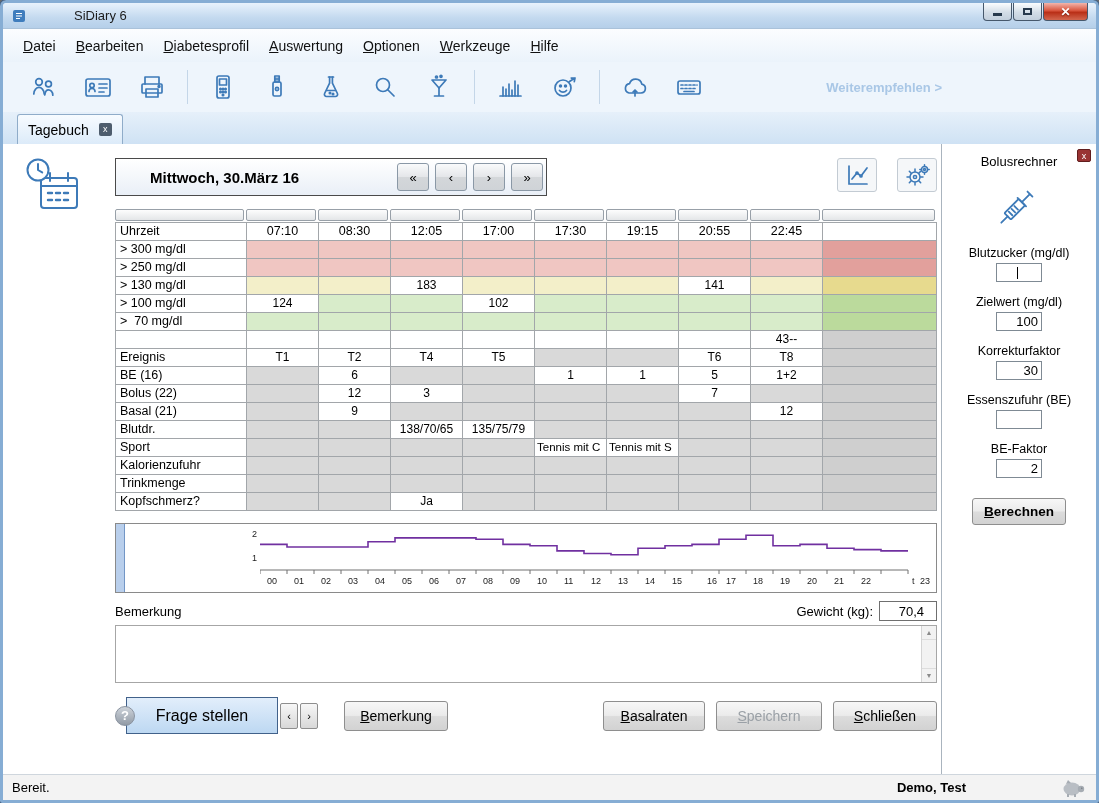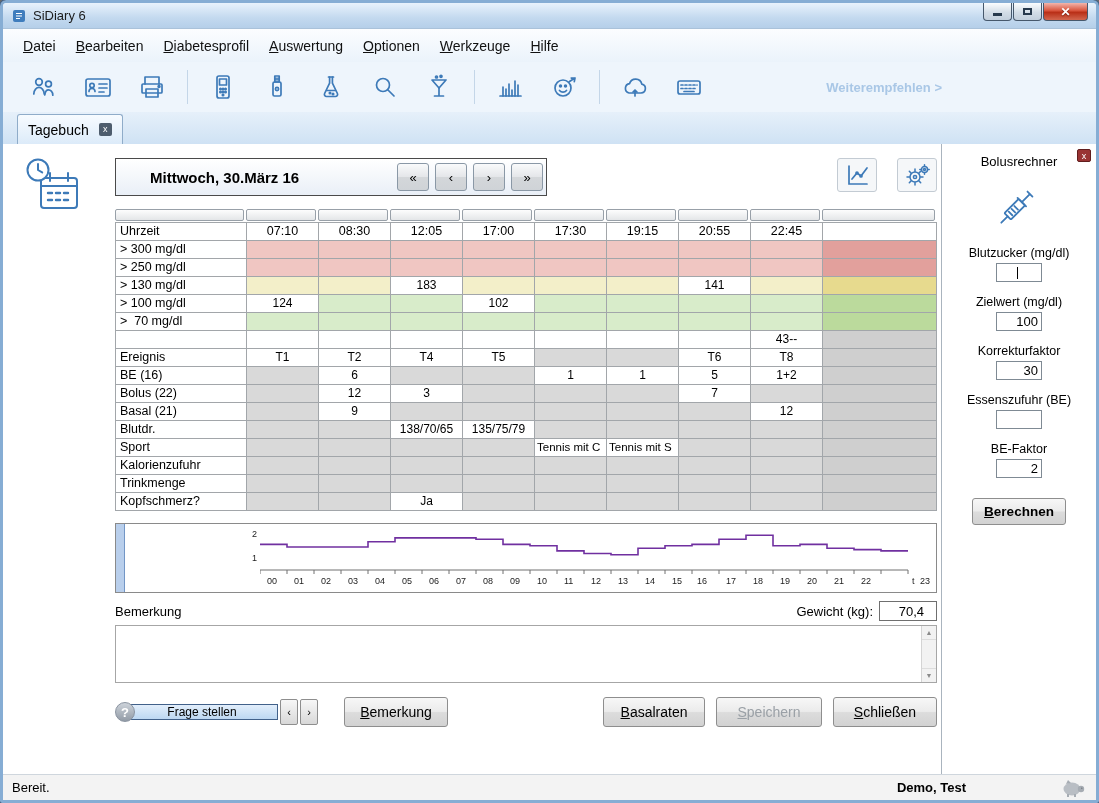--- a/index.html
+++ b/index.html
@@ -1,21 +1,21 @@
 <!DOCTYPE html>
 <html><head>
 <meta charset="utf-8">
 <style>
   html,body{margin:0;padding:0;background:#6b6b6b;font-family:"Liberation Sans",sans-serif;}
   *{box-sizing:border-box;}
   .window{position:relative;width:1099px;height:803px;border:3px solid #86add4;outline:1px solid #39618f;
     border-radius:6px 6px 2px 2px;background:#eef5fc;display:flex;flex-direction:column;overflow:hidden;}
   
   .titlebar{height:26px;background:linear-gradient(#e8f2fc,#c3d9ef 60%,#b5cfe9);display:flex;align-items:center;
-    padding:0 8px;position:relative;border-bottom:1px solid #aac2da;border-radius:4px 4px 0 0;}
+    padding:0 8px;position:relative;border-bottom:1px solid #aac2da;border-radius:4px 4px 0 0;gap:41px;}
   .titlebar .apptitle{font-size:13px;color:#1c1c1c;margin-left:6px;}
   .win-controls{position:absolute;top:0;right:8px;display:flex;}
   .win-btn{width:29px;height:18px;border:1px solid #46586c;border-top:none;background:linear-gradient(#fbfdfe,#d3dde7 55%,#c2cfdc);
     border-radius:0 0 4px 4px;display:flex;align-items:center;justify-content:center;margin-left:1px;}
   .win-btn .g-min{width:9px;height:3px;background:#27394c;margin-top:6px;}
   .win-btn .g-max{width:9px;height:7px;border:2px solid #27394c;}
   .win-btn.close{width:45px;background:linear-gradient(#f2b5ab,#d8543c 45%,#b92f17 55%,#d2664e);}
   .win-btn.close span{color:#fff;font-size:12px;font-weight:bold;line-height:1;text-shadow:0 1px 1px #7a1c0c;}
   
   .menubar{height:33px;background:linear-gradient(#fbfdff,#ebf3fb);display:flex;align-items:center;padding:0 10px;}
@@ -79,21 +79,21 @@
   .vscroll{position:absolute;right:0;top:0;bottom:0;width:15px;background:#f2f2f2;border-left:1px solid #d4d4d4;}
   .varrow{height:14px;border-bottom:1px solid #ddd;color:#8a8a8a;font-size:7px;text-align:center;line-height:14px;}
   .varrow.dn{position:absolute;bottom:0;left:0;right:0;border-top:1px solid #ddd;border-bottom:none;}
   
   .btnrow{margin-top:14px;display:flex;align-items:center;}
   .btn{height:30px;border:1px solid #8e8e8e;border-radius:3px;font-size:14px;color:#000;
     background:linear-gradient(#f7f7f7,#ebebeb 48%,#dcdcdc 52%,#d2d2d2);display:flex;align-items:center;justify-content:center;cursor:pointer;padding:0 14px;}
   .btn.disabled{color:#9aa0a6;cursor:default;}
   .qbadge{width:20px;height:20px;border-radius:50%;background:linear-gradient(#cdd3da,#929ba6);color:#fff;font-weight:bold;
     font-size:13px;display:flex;align-items:center;justify-content:center;margin-right:-9px;position:relative;z-index:2;border:1px solid #8a93a0;}
-  .askbtn{width:152px;height:16px;border:1px solid #41618a;background:linear-gradient(#e2eefb,#bdd8f2);font-size:12px;
+  .askbtn{width:152px;height:37px;border:1px solid #41618a;background:linear-gradient(#e2eefb,#bdd8f2);font-size:16px;
     display:flex;align-items:center;justify-content:center;cursor:pointer;}
   .mini{width:18px;height:26px;margin-left:2px;border:1px solid #8e8e8e;border-radius:2px;font-size:11px;
     background:linear-gradient(#f7f7f7,#d8d8d8);display:flex;align-items:center;justify-content:center;cursor:pointer;}
   
   .panel{width:155px;border-left:1px solid #aab4be;position:relative;text-align:center;padding-top:8px;background:#fff;}
   .paneltitle{font-size:13px;margin-top:2px;}
   .panelclose{position:absolute;top:5px;right:5px;width:14px;height:13px;background:#993333;border:1px solid #611d1d;
     color:#fff;font-size:9px;line-height:12px;text-align:center;cursor:pointer;border-radius:2px;}
   .blabel{font-size:12.5px;margin-top:13px;}
   .binput{width:46px;height:19px;border:1px solid #7f8a94;margin:3px auto 0;display:flex;align-items:center;justify-content:flex-end;
@@ -565,21 +565,21 @@
               <span style="left: 169px;">06</span>
               <span style="left: 196px;">07</span>
               <span style="left: 223px;">08</span>
               <span style="left: 250px;">09</span>
               <span style="left: 277px;">10</span>
               <span style="left: 304px;">11</span>
               <span style="left: 331px;">12</span>
               <span style="left: 358px;">13</span>
               <span style="left: 385px;">14</span>
               <span style="left: 412px;">15</span>
-              <span style="left: 437px;">16</span>
+              <span style="left: 447px;">16</span>
               <span style="left: 466px;">17</span>
               <span style="left: 493px;">18</span>
               <span style="left: 520px;">19</span>
               <span style="left: 547px;">20</span>
               <span style="left: 574px;">21</span>
               <span style="left: 601px;">22</span>
               <span style="left: 660px;">23</span>
               <span style="left: 652px;">t</span>
             </div>
         </div>

